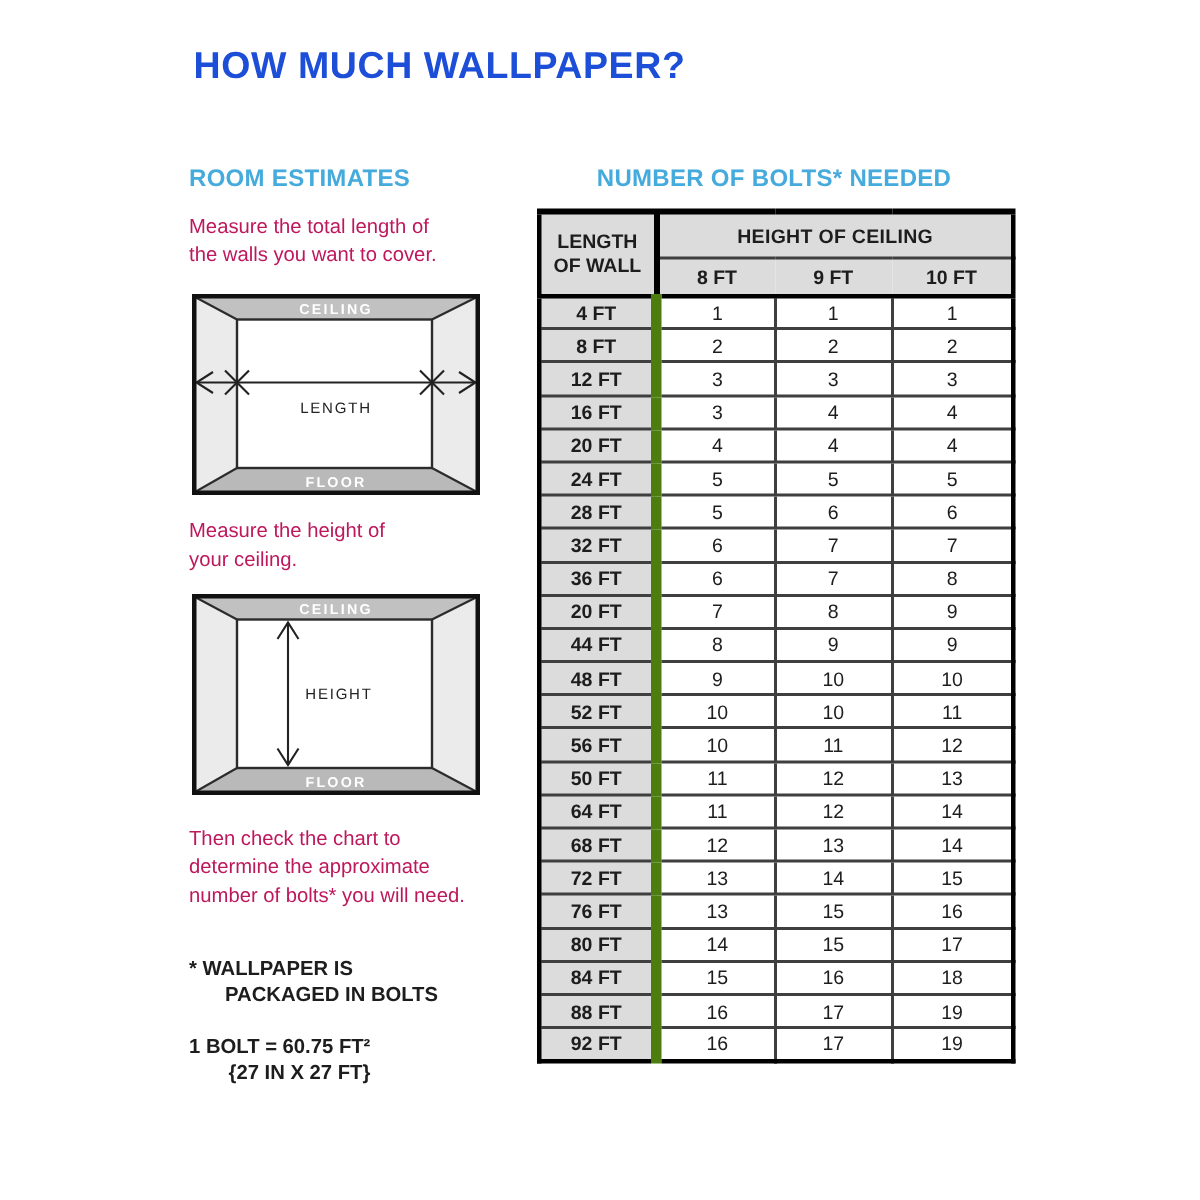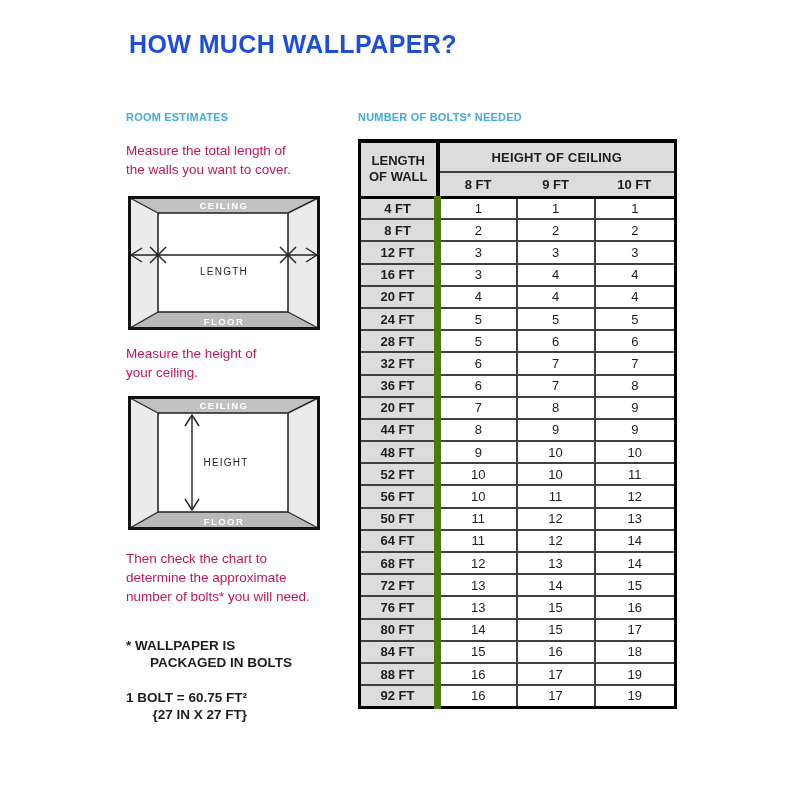--- a/index.html
+++ b/index.html
@@ -5,24 +5,24 @@
   * { margin:0; padding:0; box-sizing:border-box; }
   html,body { background:#ffffff; }
   body { font-family:"Liberation Sans", sans-serif; color:#1d1d1d; }
   .page { position:relative; width:800px; height:800px; background:#ffffff; overflow:hidden; }
 
   .page-title {
     position:absolute; left:129px; top:30px;
     font-size:25px; font-weight:bold; letter-spacing:0.4px; color:#1d4ed8;
   }
   .section-heading {
-    position:absolute; font-size:11px; font-weight:bold; color:#45AADC; letter-spacing:0.2px;
+    position:absolute; font-size:16px; font-weight:bold; color:#45AADC; letter-spacing:0.2px;
   }
   #room-estimates-heading { left:126px; top:111px; }
-  #table-heading { left:358px; top:111px; width:316px; }
+  #table-heading { left:358px; top:111px; width:316px; text-align:center; }
 
   .step-text {
     position:absolute; left:126px; font-size:13.5px; line-height:19px;
     white-space:pre-line; color:#be185d;
   }
   #step1 { top:141px; }
   #step2 { top:344px; }
   #step3 { top:549px; }
 
   .room-svg { position:absolute; left:128px; }

